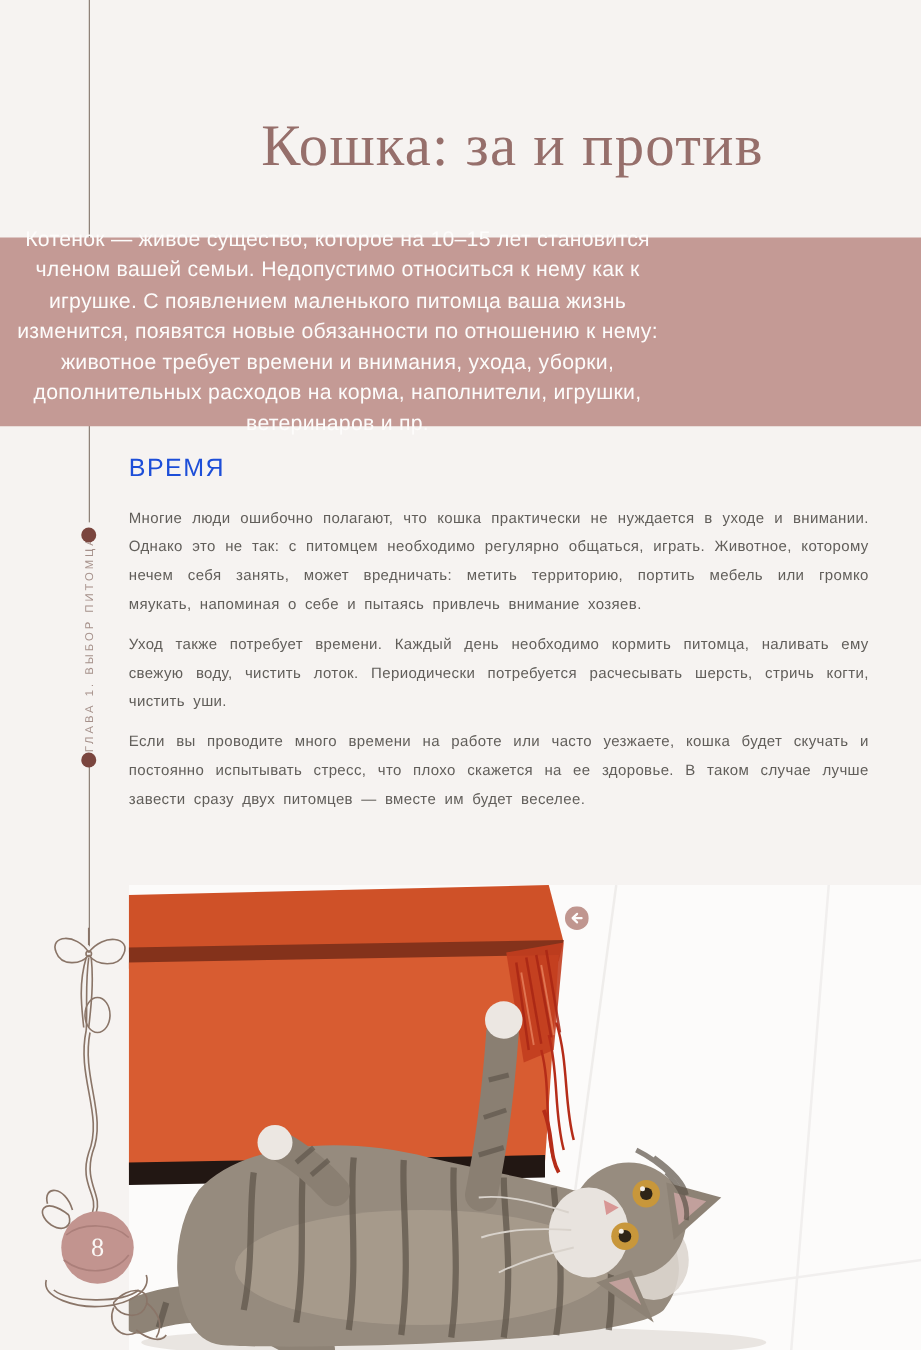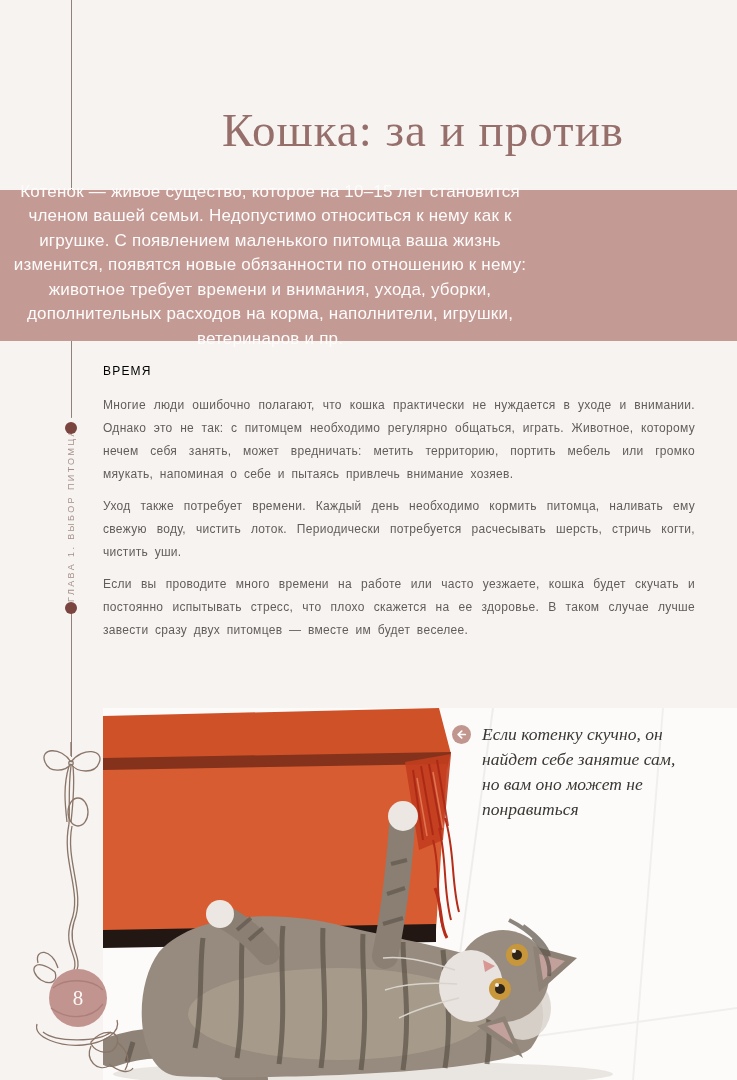--- a/index.html
+++ b/index.html
@@ -14,39 +14,39 @@
   .dot-top { top:422px; }
   .dot-bottom { top:602px; }
   .chapter-vertical {
     position:absolute; left:71px; top:515px;
     transform:translate(-50%,-50%) rotate(-90deg);
     white-space:nowrap; font-size:9px; letter-spacing:2.4px;
     color:#a5908a; background:#f6f3f1; padding:4px 10px; z-index:2;
   }
   
   .title {
-    position:absolute; left:100px; top:90px; width:620px; margin:13px;
+    position:absolute; left:100px; top:90px; width:620px; margin:0;
     text-align:center; font-family:"Liberation Serif", serif; font-weight:400;
     font-size:47px; color:#966f6b; letter-spacing:1px; z-index:2;
   }
   
   .intro-box {
     position:absolute; left:0; top:190px; width:737px; height:151px;
     background:#c49a95; z-index:2;
     display:flex; align-items:center; 
   }
   .intro-box p {
     margin:0; width:540px; text-align:center;
     color:#fdfcfb; font-size:17px; line-height:24.5px; letter-spacing:.2px;
   }
   
   .content { position:absolute; left:103px; top:364px; width:592px; z-index:2; }
   .content h2 {
-    margin:0 0 16px 0; font-size:12px; font-weight:normal;
-    letter-spacing:1.2px; color:#000000;
+    margin:0 0 16px 0; font-size:20px; font-weight:normal;
+    letter-spacing:1.2px; color:#1d4ed8;
   }
   .content p {
     margin:0 0 9px 0; font-size:12px; line-height:23px;
     color:#615e5a; text-align:justify; letter-spacing:.3px; word-spacing:3px;
   }
   
   .photo { position:absolute; left:103px; top:708px; width:634px; height:372px; z-index:1; }
   
   .caption { position:absolute; left:452px; top:722px; width:256px; display:flex; gap:11px; z-index:4; }
   .cap-icon { flex:none; width:19px; height:19px; margin-top:3px; }
@@ -180,21 +180,20 @@
     </svg>
   </div>
 
   <div class="caption">
     <span class="cap-icon">
       <svg width="19" height="19" viewBox="0 0 20 20">
         <circle cx="10" cy="10" r="10" fill="#c0968f"></circle>
         <path d="M14,10 H7 M10.2,6.4 L6.4,10 L10.2,13.6" stroke="#fdfcfb" stroke-width="1.8" fill="none" stroke-linecap="round" stroke-linejoin="round"></path>
       </svg>
     </span>
-    <span class="cap-text">Если котенку скучно, он найдет себе занятие сам, но вам оно может не понравиться</span>
   </div>
 
   <svg class="doodle" width="116" height="338" viewBox="0 0 116 338">
     <g stroke="#8a7568" stroke-width="1.3" fill="none">
       <path d="M46,0 L46,14"></path>
 
       <path d="M46,20 C36,4 14,6 20,20 C24,31 40,30 46,22"></path>
       <path d="M46,20 C58,4 80,8 74,21 C70,32 52,31 46,22"></path>
       <circle cx="46" cy="21" r="2.2"></circle>
 

